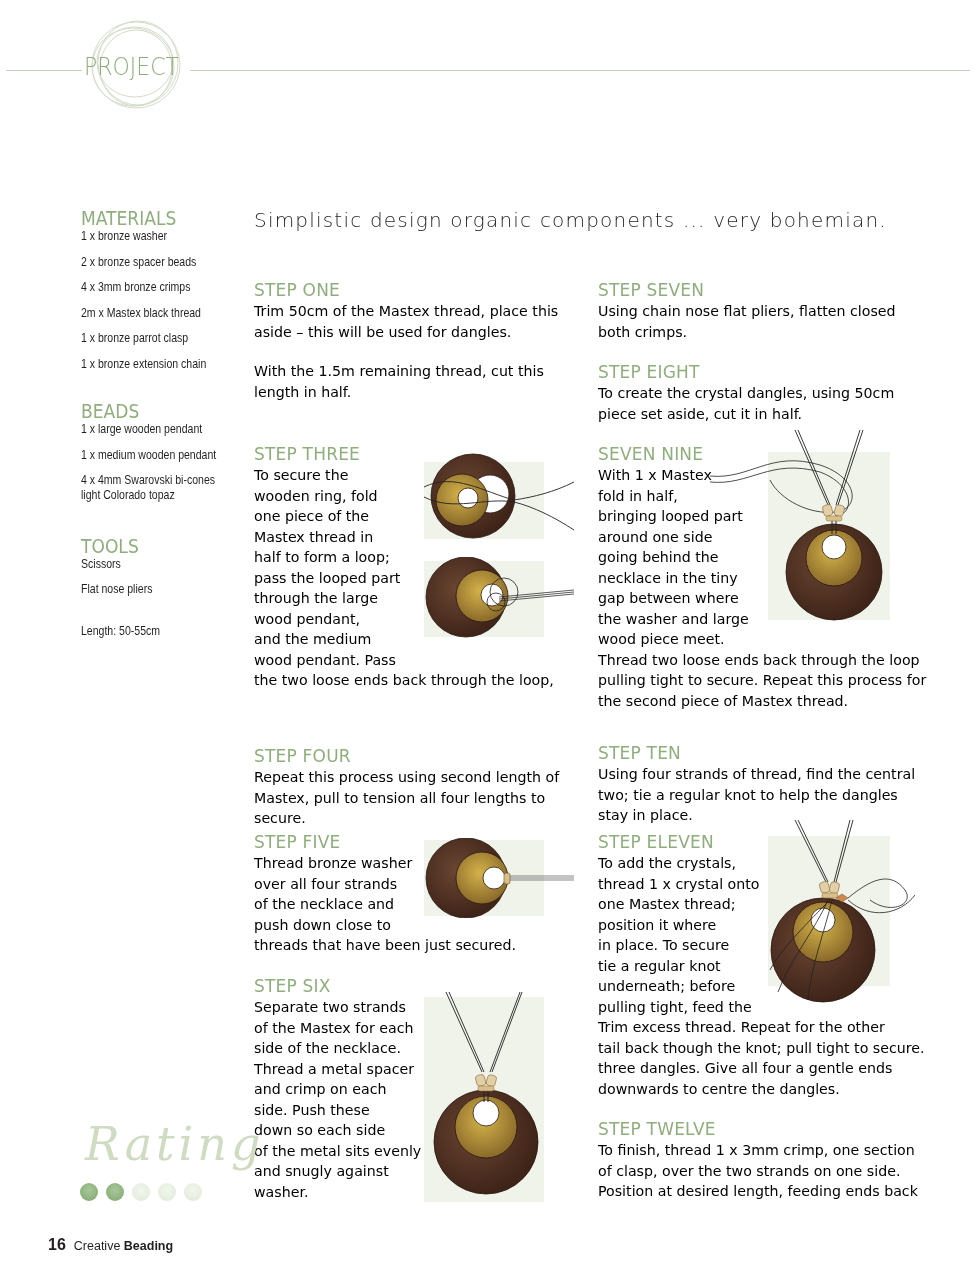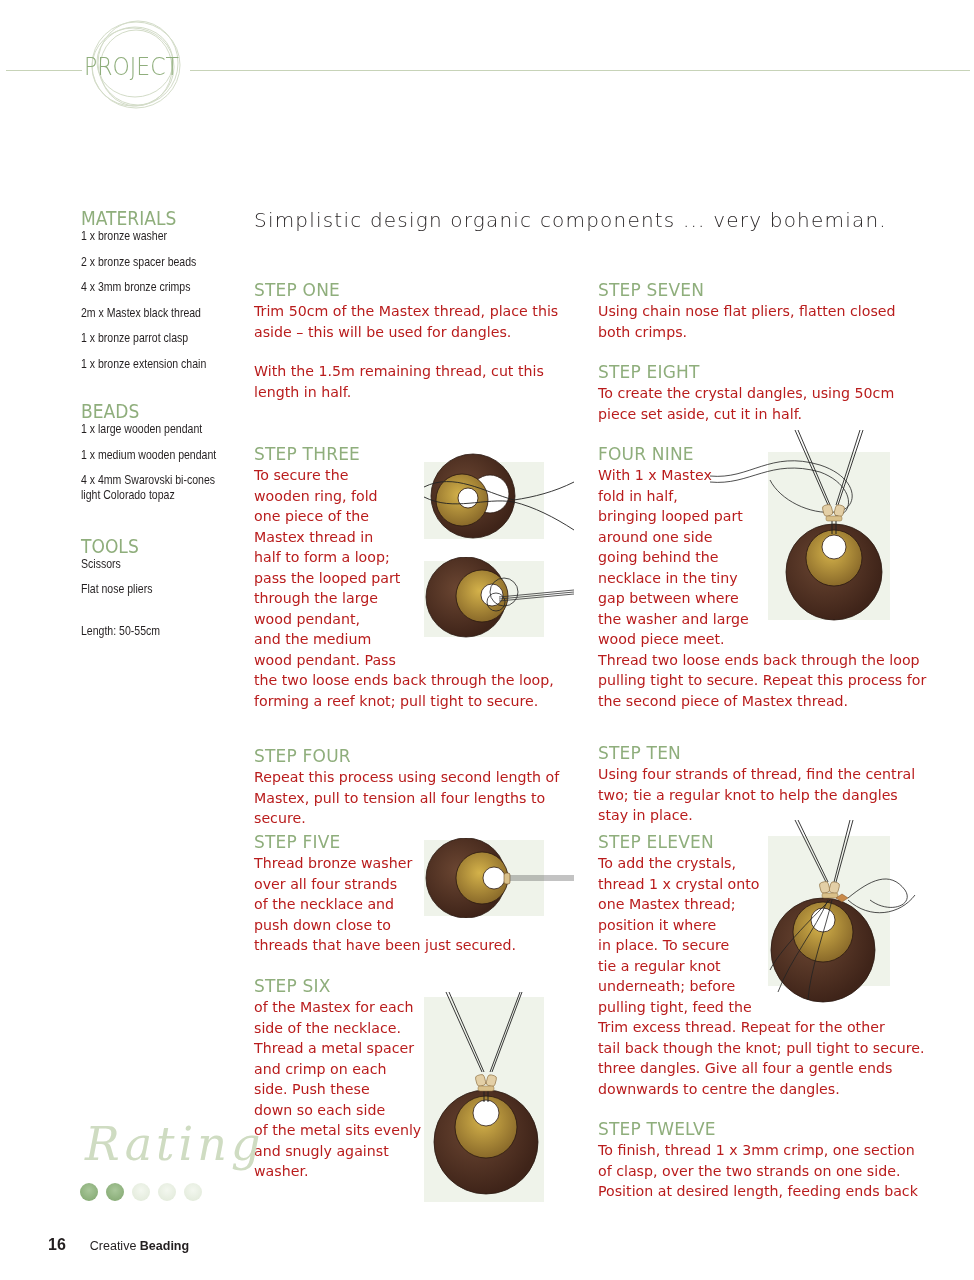--- a/index.html
+++ b/index.html
@@ -20,35 +20,35 @@
   .side-list li { font-family: "Liberation Sans", sans-serif; font-size: 13.5px; line-height: 16px; transform: scaleX(0.78); transform-origin: left; white-space: nowrap; margin-bottom: 9.5px; color: #231f20; }
   .side-list li.two-line { white-space: normal; width: 200px; line-height: 15px; }
   .section-gap { height: 20px; }
 
   
   .tagline { position: absolute; left: 254px; top: 208px; font-size: 20px; letter-spacing: 1.2px; color: #231f20; font-weight: 300; }
 
   
   .step { position: absolute; }
   .step-heading { font-size: 17px; color: #8fae7c; line-height: 22px; letter-spacing: 0.2px; }
-  .step-body { font-size: 14.2px; line-height: 20.5px; color: #b91c1c; }
+  .step-body { font-size: 14.2px; line-height: 20.5px; color: #000000; }
 
   
   .illus { position: absolute; }
   .illus svg { display: block; }
 
   
   .rating-word { position: absolute; left: 85px; top: 1117px; font-family: "DejaVu Serif", serif; font-style: italic; font-size: 46px; color: #cfdcc2; letter-spacing: 4px; }
   .rating-dots { position: absolute; left: 80px; top: 1183px; display: flex; gap: 8px; }
   .rating-dot { width: 18px; height: 18px; border-radius: 50%; }
   .rating-dot.on { background: radial-gradient(circle at 50% 40%, #a9c79a, #7fa56d); }
   .rating-dot.off { background: radial-gradient(circle at 50% 40%, #f3f7ef, #dfe8d7); }
 
   
-  .footer { position: absolute; left: 48px; top: 1236px; font-family: "Liberation Sans", sans-serif; display: flex; align-items: baseline; gap: 24px; }
+  .footer { position: absolute; left: 48px; top: 1236px; font-family: "Liberation Sans", sans-serif; display: flex; align-items: baseline; gap: 8px; }
   .page-num { font-size: 16px; font-weight: bold; }
   .pub-name { font-size: 12.5px; }
   .pub-name b { font-weight: bold; }
 </style>
 </head>
 <body>
 
 <div class="header-line left"></div>
 <div class="header-line right"></div>
 <svg class="header-rings" viewBox="0 0 95 95">
@@ -109,21 +109,20 @@
       <div>wooden ring, fold</div>
       <div>one piece of the</div>
       <div>Mastex thread in</div>
       <div>half to form a loop;</div>
       <div>pass the looped part</div>
       <div>through the large</div>
       <div>wood pendant,</div>
       <div>and the medium</div>
       <div>wood pendant. Pass</div>
       <div>the two loose ends back through the loop,</div>
-      <div>forming a reef knot; pull tight to secure.</div>
   </div>
 </div>
 
 <div class="illus" style="left:424px; top:452px;">
   <svg width="150" height="90" viewBox="0 0 150 90">
     <defs>
       <radialGradient id="wd" cx="40%" cy="40%" r="60%">
           <stop offset="0" stop-color="#6b4632"></stop>
           <stop offset="1" stop-color="#3f2419"></stop>
         </radialGradient>
@@ -175,20 +174,21 @@
     <circle cx="58" cy="40" r="26" fill="url(#wl)" stroke="#2a1810" stroke-width="0.8"></circle>
     <circle cx="70" cy="40" r="11" fill="#fff" stroke="#2a1810" stroke-width="0.8"></circle>
     <rect x="80" y="35" width="6" height="11" rx="2" fill="#d9c08a" stroke="#6b4a20" stroke-width="0.6"></rect>
     <path d="M86 38 L150 38 M86 40 L150 40 M86 42 L150 42" stroke="#555" stroke-width="0.7"></path>
   </svg>
 </div>
 
 <div class="step" style="left:254px; top:975px; width:320px;">
   <div class="step-heading">STEP SIX</div>
   <div class="step-body">
+    <div>Separate two strands</div>
       <div>of the Mastex for each</div>
       <div>side of the necklace.</div>
       <div>Thread a metal spacer</div>
       <div>and crimp on each</div>
       <div>side.  Push these</div>
       <div>down so each side</div>
       <div>of the metal sits evenly</div>
       <div>and snugly against</div>
       <div>washer.</div>
   </div>
@@ -211,21 +211,21 @@
   <div class="step-heading">STEP SEVEN</div>
   <div class="step-body">Using chain nose flat pliers, flatten closed both crimps.</div>
 </div>
 
 <div class="step" style="left:598px; top:361px; width:310px;">
   <div class="step-heading">STEP EIGHT</div>
   <div class="step-body">To create the crystal dangles, using 50cm piece set aside, cut it in half.</div>
 </div>
 
 <div class="step" style="left:598px; top:443px; width:340px;">
-  <div class="step-heading">FOUR NINE</div>
+  <div class="step-heading">SEVEN NINE</div>
   <div class="step-body">
     <div>With 1 x Mastex</div>
       <div>fold in half,</div>
       <div>bringing looped part</div>
       <div>around one side</div>
       <div>going behind the</div>
       <div>necklace in the tiny</div>
       <div>gap between where</div>
       <div>the washer and large</div>
       <div>wood piece meet.</div>

